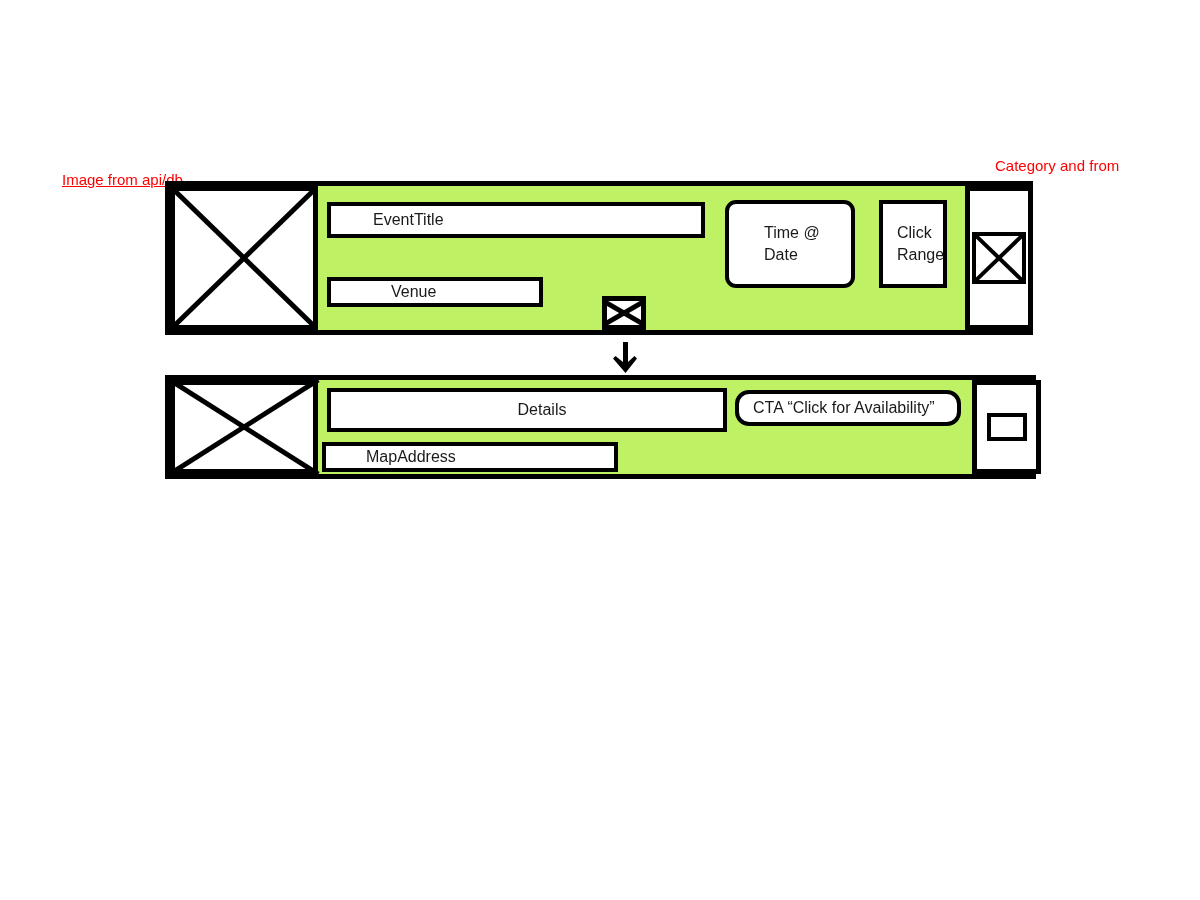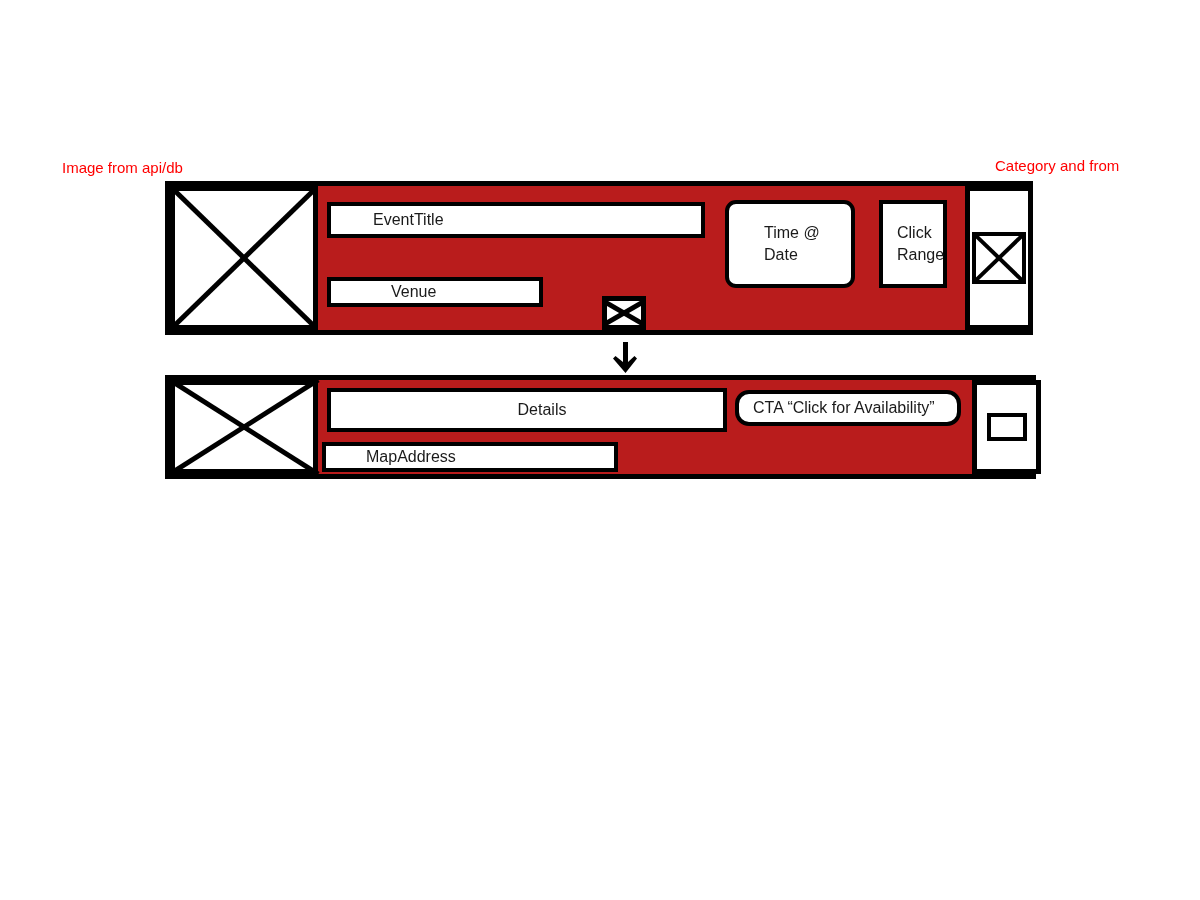--- a/index.html
+++ b/index.html
@@ -17,28 +17,28 @@
 
   
   .annotation {
     position: absolute;
     color: #ff0000;
     font-size: 15px;
     line-height: 18px;
     white-space: nowrap;
     font-family: "Liberation Sans", sans-serif;
   }
-  #ann-image  { left: 62px;  top: 159px; }
+  #ann-image  { left: 62px;  top: 171px; text-decoration: underline; }
   #ann-cat    { left: 995px; top: 157px; }
 
   
   .card {
     position: absolute;
     border: 5px solid #000000;
-    background: #b91c1c;
+    background: #bef264;
     box-sizing: border-box;
   }
   #card-event   { left: 165px; top: 181px; width: 868px; height: 154px; }
   #card-details { left: 165px; top: 375px; width: 871px; height: 104px; }
 
   
   .thumb {
     position: absolute;
     box-sizing: border-box;
     border: 5px solid #000000;

